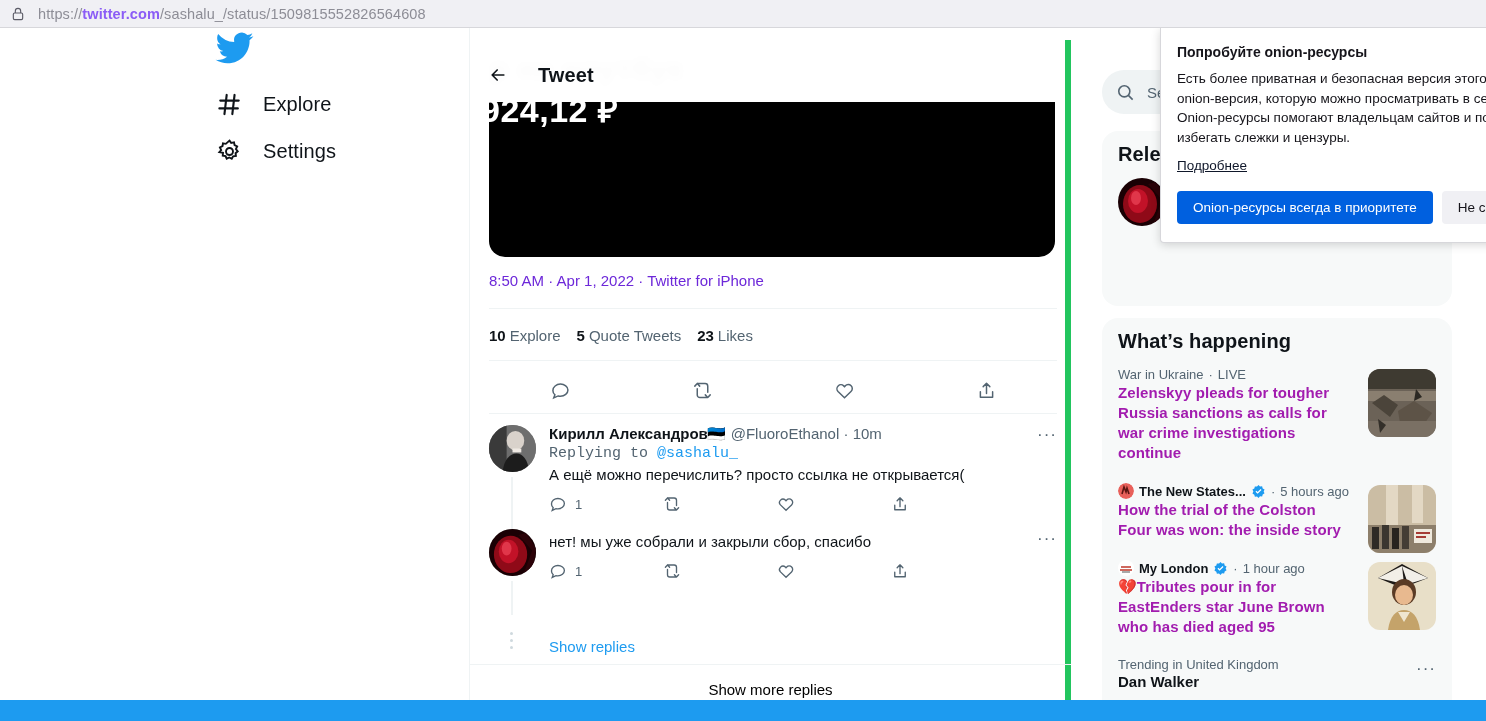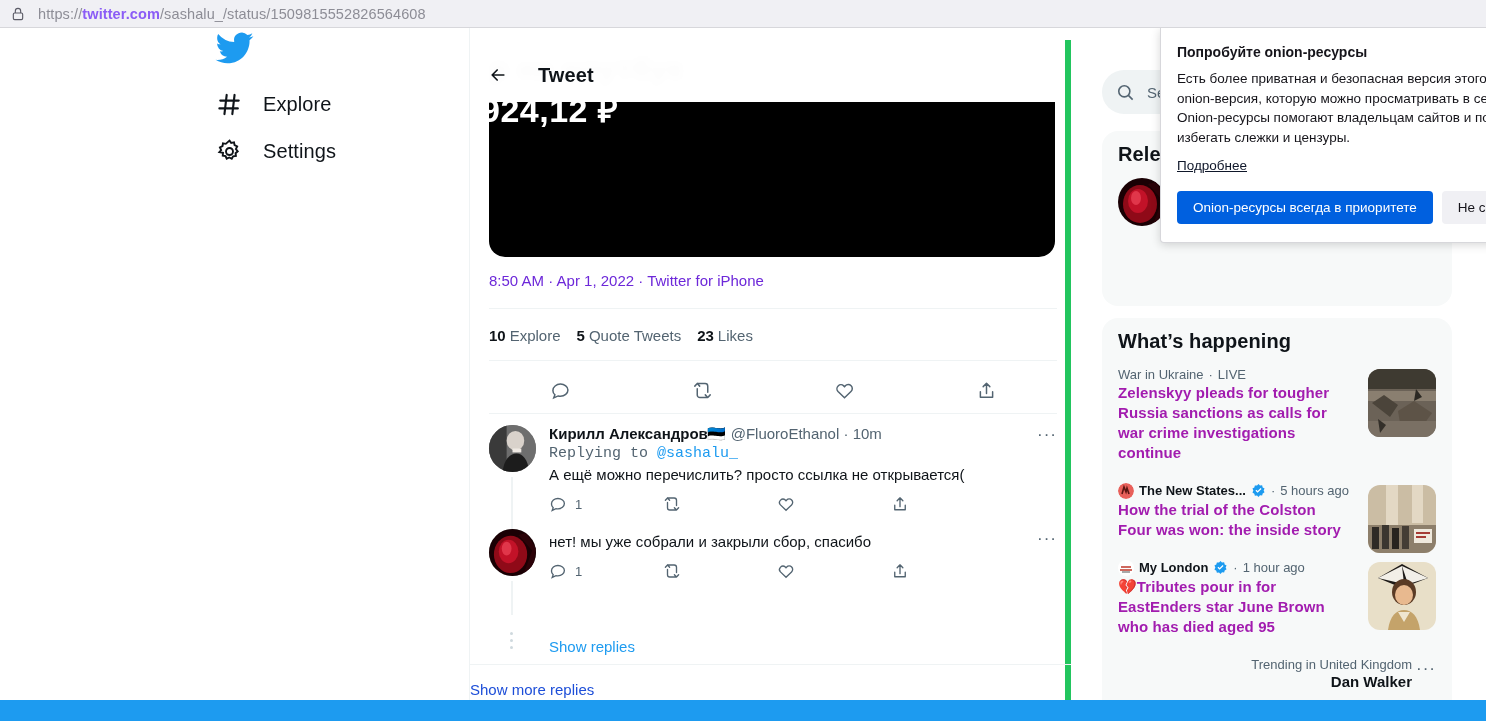--- a/index.html
+++ b/index.html
@@ -153,21 +153,21 @@
 
   .showreplies {
     position:absolute; left: 79px;
     font-size: 15px; color: #1d9bf0; cursor:pointer;
   }
   .dotline { position:absolute; left:40px; width:3px; }
   .dotline i { display:block; width:3px; height:3px; background:#cfd9de; border-radius:50%; margin-bottom:4px; }
 
   .showmore {
     position:absolute; left: 0; width: 601px;
-    text-align:left; font-size:15px; color:#1d4ed8; cursor:pointer;
+    text-align:center; font-size:15px; color:#000000; cursor:pointer;
   }
 
   
   #right { position:absolute; left: 1072px; top: 0; width: 414px; height: 100%; background:#fff; }
   #searchbox {
     position:absolute; top: 42px; left: 30px;
     width: 350px; height: 44px;
     background: #eff3f4; border-radius: 22px;
     display:flex; align-items:center; padding: 0 14px; gap: 12px;
   }
@@ -188,29 +188,29 @@
   .person .handle { font-size:15px; color:#536471; }
   .person .bio { font-size:15px; color:#0f1419; line-height:20px; }
   .person .bio a { color:#1d9bf0; text-decoration:none; }
   .followbtn {
     position:absolute; right:16px; top:10px;
     background:#0f1419; color:#fff; font-size:15px; font-weight:700;
     border-radius:18px; padding:7px 16px; border:none; cursor:pointer;
   }
 
   .newsitem { position:relative; padding: 10px 100px 10px 16px; cursor:pointer; }
-  .newsitem .ntop { font-size: 13px; color:#536471; display:flex; gap:5px; margin-bottom:1px;}
+  .newsitem .ntop { font-size: 13px; color:#536471; display:flex; align-items:center; gap:5px; margin-bottom:1px;}
   .newsitem .ntitle { font-size: 15px; font-weight: 700; color:#a21caf; line-height: 20px; letter-spacing:0.1px;}
   .newsitem .nthumb {
     position:absolute; right:16px; top:12px;
     width:68px; height:68px; border-radius:12px; overflow:hidden;
   }
   .verified { width:15px; height:15px; color:#1d9bf0; flex:0 0 auto; }
   .srcavatar { width:16px; height:16px; border-radius:50%; overflow:hidden; flex:0 0 auto; }
-  .trenditem { position:relative; padding: 10px 40px 10px 16px; cursor:pointer;text-align:right;}
+  .trenditem { position:relative; padding: 10px 40px 10px 16px; cursor:pointer;}
   .trenditem .ttop { font-size:13px; color:#536471; }
   .trenditem .tname { font-size:15px; font-weight:700; color:#0f1419; margin-top:1px;}
   .trenditem .tdots { position:absolute; right:16px; top:12px; color:#536471; font-size:17px; letter-spacing:1px;}
 
   
   #torpopup {
     position:absolute; top: 0px; left: 1160px;
     width: 420px;
     background:#ffffff;
     border: 1px solid #d7d7db;

